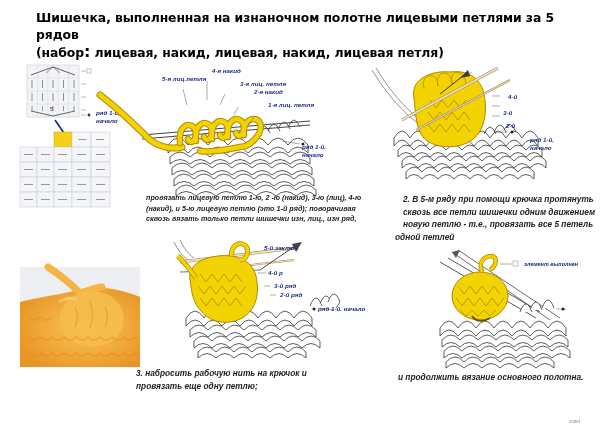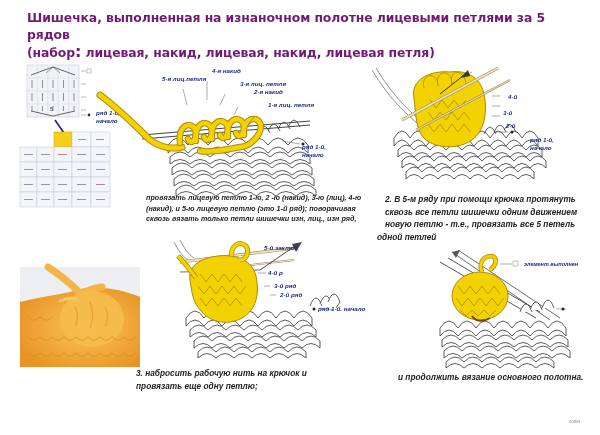--- a/index.html
+++ b/index.html
@@ -1,19 +1,19 @@
 <!DOCTYPE html>
 <html><head>
 <meta charset="utf-8">
 <style>
   * { box-sizing: border-box; margin: 0; padding: 0; }
   html, body { width: 600px; height: 435px; background: #ffffff; overflow: hidden; }
   body { position: relative; font-family: "Liberation Sans", sans-serif; color: #1a1a1a; }
 
-  .title { position: absolute; left: 27px; top: 9px; width: 560px; font-family: "DejaVu Sans", sans-serif; font-weight: bold; font-size: 12.4px; line-height: 17px; color: #701a75; letter-spacing: -0.1px; }
+  .title { position: absolute; left: 36px; top: 9px; width: 560px; font-family: "DejaVu Sans", sans-serif; font-weight: bold; font-size: 12.4px; line-height: 17px; color: #000000; letter-spacing: -0.1px; }
   .title .bullet { font-size: 16px; }
 
   .panel { position: absolute; }
   .abs { position: absolute; }
 
   .lbl { position: absolute; font-family: "Liberation Sans", sans-serif; font-style: italic; font-weight: bold; font-size: 6.2px; color: #1b2a8c; white-space: nowrap; line-height: 8px; }
   .cap { position: absolute; font-family: "Liberation Sans", sans-serif; font-style: italic; font-weight: bold; font-size: 7.2px; color: #222; line-height: 10.5px; }
   .cap.big { font-size: 8.3px; line-height: 12.5px; }
 
   svg { position: absolute; overflow: visible; }
@@ -280,21 +280,21 @@
     </g>
   </svg>
   <div class="lbl" style="left:128px;top:33px;">4-й</div>
   <div class="lbl" style="left:123px;top:49px;">3-й</div>
   <div class="lbl" style="left:126px;top:62px;">2-й</div>
   <div class="lbl" style="left:150px;top:76px;">
     <div>ряд 1-й,</div>
     <div>начало</div>
   </div>
 </div>
-<div class="cap big" style="left:385px;top:193px;width:197px;">
+<div class="cap big" style="left:403px;top:193px;width:197px;">
   <div>2. В 5-м ряду при помощи крючка протянуть</div>
   <div> сквозь все петли шишечки одним движением</div>
   <div> новую петлю - т.е., провязать все 5 петель</div>
   <div style="margin-left:-8px;">одной   петлей</div>
 </div>
 
 <div class="panel" style="left:160px;top:240px;width:200px;height:125px;">
   <svg width="200" height="125" viewBox="0 0 200 125" style="left:0;top:0;">
     <path d="M14,2 C18,10 22,16 28,20" fill="none" stroke="#777" stroke-width="0.8"></path>
     <path d="M20,0 C24,8 28,14 34,18" fill="none" stroke="#777" stroke-width="0.8"></path>

